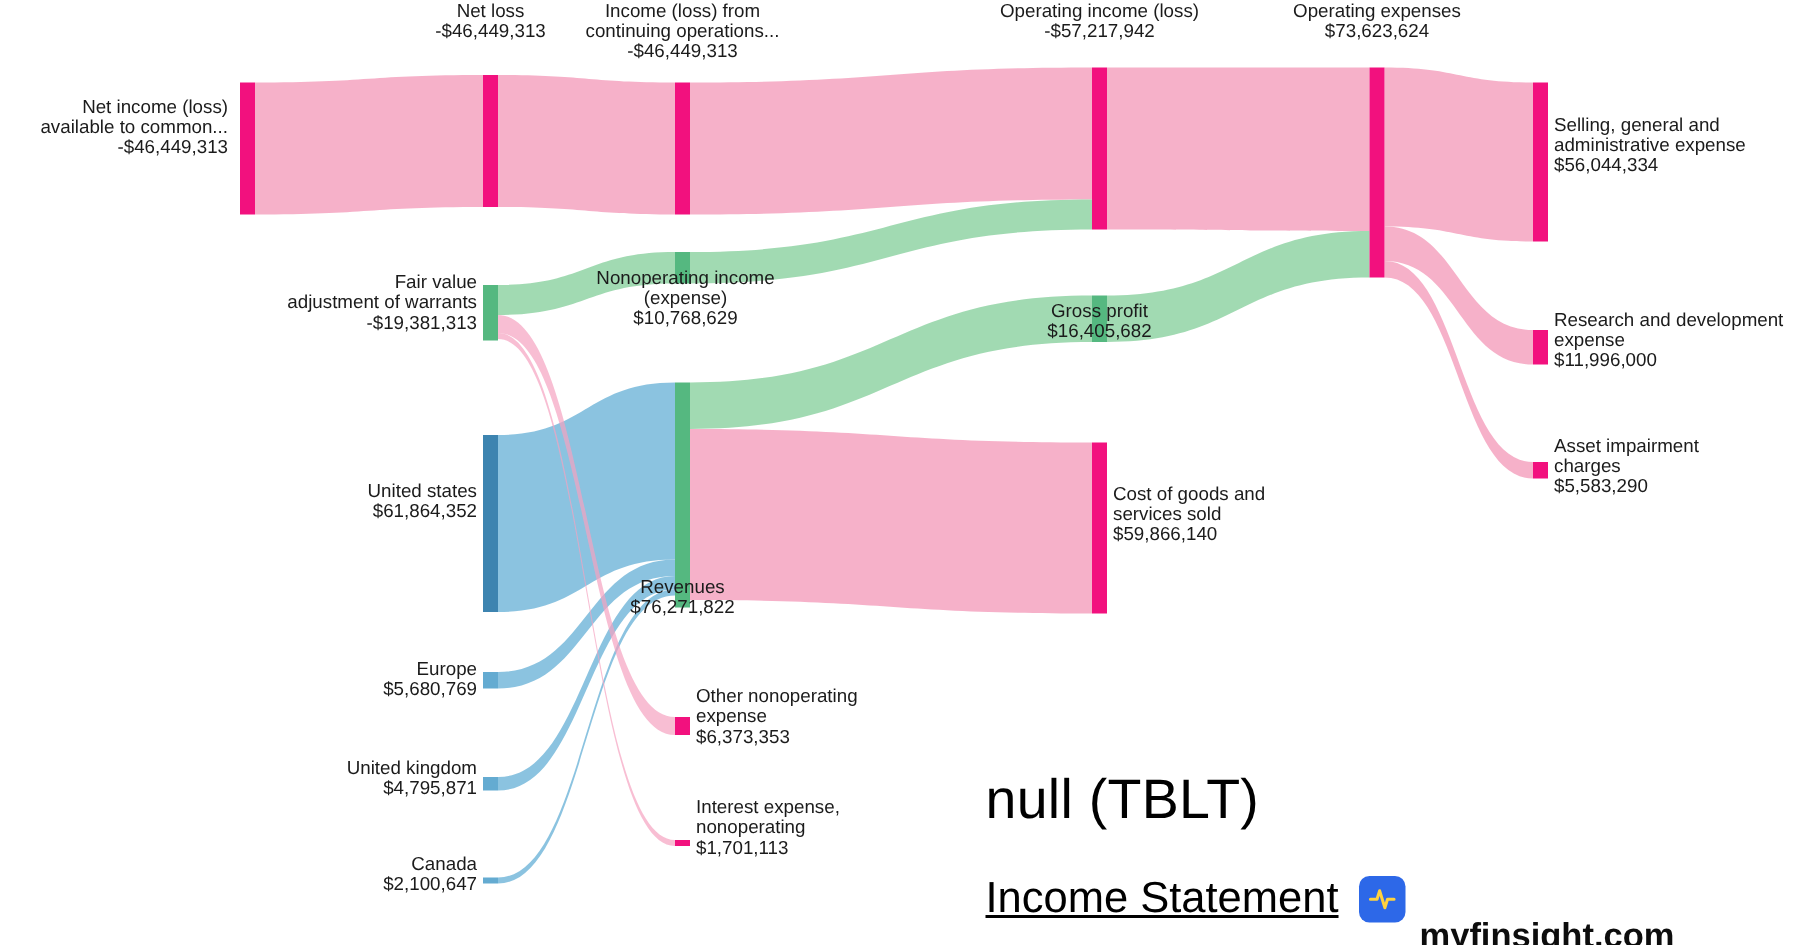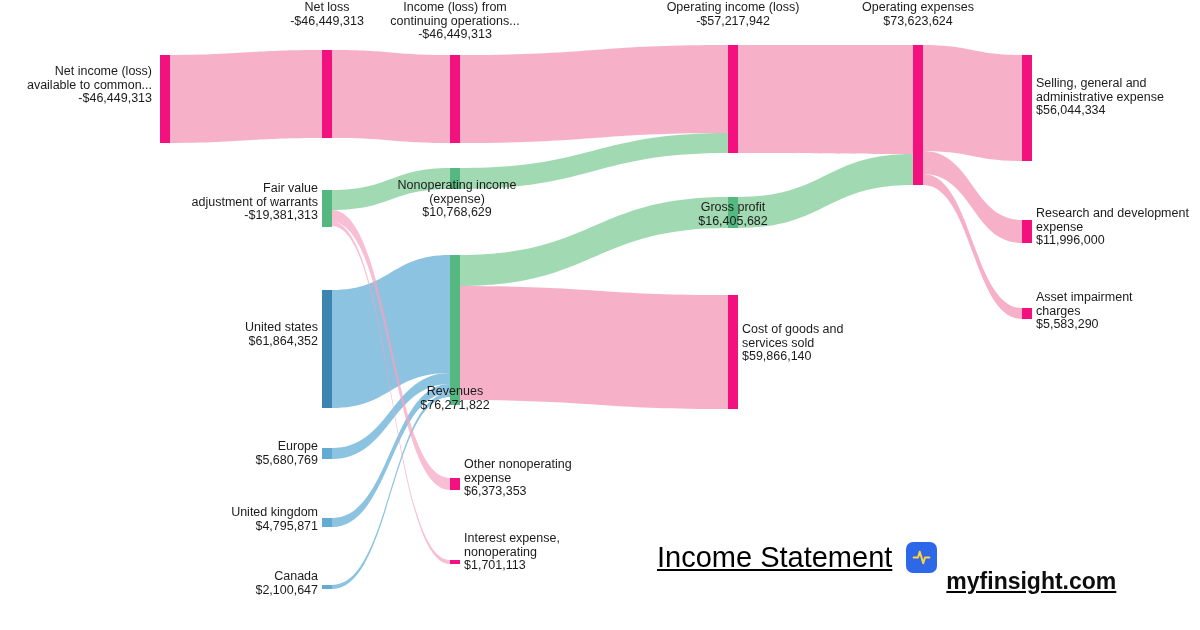--- a/index.html
+++ b/index.html
@@ -87,20 +87,21 @@
         <text text-anchor="end"><tspan x="318" y="331">United states</tspan><tspan x="318" y="344.5">$61,864,352</tspan></text>
         <text text-anchor="end"><tspan x="318" y="450">Europe</tspan><tspan x="318" y="463.5">$5,680,769</tspan></text>
         <text text-anchor="end"><tspan x="318" y="516">United kingdom</tspan><tspan x="318" y="529.5">$4,795,871</tspan></text>
         <text text-anchor="end"><tspan x="318" y="580">Canada</tspan><tspan x="318" y="593.5">$2,100,647</tspan></text>
         <text text-anchor="start"><tspan x="464" y="468">Other nonoperating</tspan><tspan x="464" y="481.5">expense</tspan><tspan x="464" y="495">$6,373,353</tspan></text>
         <text text-anchor="start"><tspan x="464" y="542">Interest expense,</tspan><tspan x="464" y="555.5">nonoperating</tspan><tspan x="464" y="569">$1,701,113</tspan></text>
       </g>
   </svg>
 
   <div class="title-block">
+    <div class="company">null (TBLT)</div>
     <div class="subrow">
       <span class="statement">Income Statement</span>
       <span class="logo-badge" style="background: rgb(45, 104, 232);">
         <svg width="21" height="21" viewBox="0 0 24 24">
           <polyline points="3,12 8,12 10,5.5 14,18.5 16,12 21,12" fill="none" stroke="#FFD23E" stroke-width="2.3" stroke-linecap="round" stroke-linejoin="round"></polyline>
         </svg>
       </span>
       <span class="brand">myfinsight.com</span>
     </div>
   </div>

